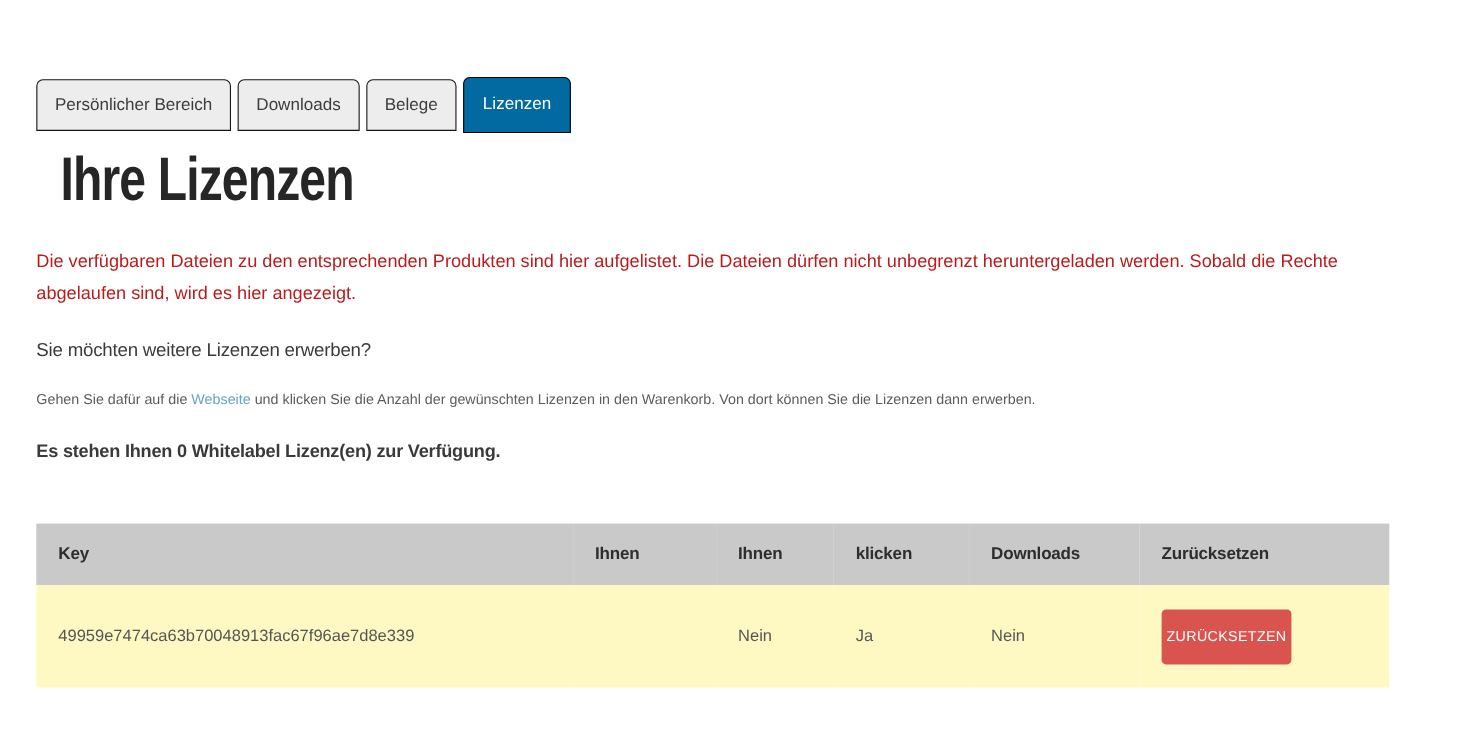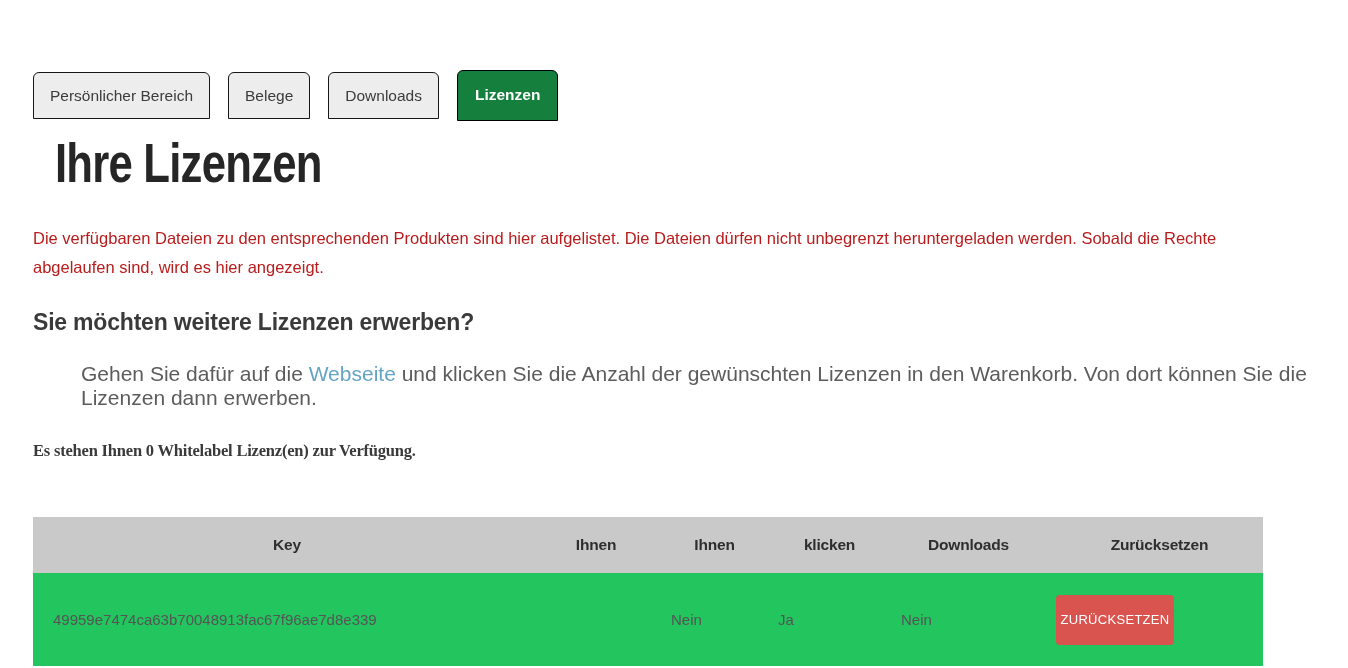--- a/index.html
+++ b/index.html
@@ -14,42 +14,42 @@
     width: 1348px;
     height: 668px;
     position: relative;
     padding-left: 33px;
   }
 
   
   .tabs {
     display: flex;
     align-items: flex-end;
-    gap: 18px;
+    gap: 6px;
     margin-top: 68px;
     height: 51px;
   }
   .tab {
     background: #ededed;
     border: 1px solid #161616;
     border-radius: 6px 6px 0 0;
     padding: 13px 16px 13px 16px;
     font-size: 15.5px;
     color: #3c3c3c;
     cursor: pointer;
     white-space: nowrap;
     height: 47px;
     display: flex;
     align-items: center;
   }
   .tab.active {
-    background: #15803d;
+    background: #0369a1;
     border-color: #000000;
     color: #ffffff;
-    font-weight: bold;
+    font-weight: normal;
     height: 51px;
     margin-bottom: -2px;
     padding: 13px 17px 15px 17px;
   }
 
   
   .page-title {
     margin-top: 16px;
     height: 58px;
     overflow: visible;
@@ -70,67 +70,65 @@
   
   .intro {
     margin-top: 31px;
     max-width: 1200px;
     font-size: 16.5px;
     line-height: 29px;
     color: #b91c1c;
   }
   .question {
     margin-top: 27px;
-    font-size: 23px;
-    font-weight: bold;
+    font-size: 17px;
+    font-weight: normal;
     color: #3a3a3a;
     letter-spacing: -0.2px;
   }
   .link-par {
     margin-top: 26px;
-    font-size: 21px;
+    font-size: 13px;
     color: #5c5c5c;
-    margin-left: 48px;
   }
   .link-par a {
     color: #64a4c4;
     text-decoration: none;
     cursor: pointer;
   }
   .availability {
     margin-top: 31px;
     font-size: 16.5px;
     font-weight: bold;
     color: #3a3a3a;
     letter-spacing: -0.2px;
-    font-family: Liberation Serif, serif;
   }
 
   
   table.licenses {
     margin-top: 56px;
     width: 1230px;
     border-collapse: collapse;
     table-layout: fixed;
   }
   table.licenses thead tr {
     background: #c9c9c9;
     height: 56px;
   }
   table.licenses th {
-    text-align: center;
+    text-align: left;
     padding-left: 20px;
     font-size: 15.5px;
     font-weight: bold;
     color: #2e2e2e;
     letter-spacing: -0.2px;
     vertical-align: middle;
   }
   table.licenses tbody tr {
-    background: #22c55e;
+    background: #fef9c3;
     height: 93px;
   }
   table.licenses td {
     padding-left: 20px;
     font-size: 15px;
     color: #555555;
     vertical-align: middle;
   }
   .reset-btn {
     display: inline-block;
@@ -147,22 +145,22 @@
     text-align: center;
   }
 </style>
 </head>
 <body>
 
 <div class="page">
 
   <div class="tabs">
     <div class="tab">Persönlicher Bereich</div>
+    <div class="tab">Downloads</div>
     <div class="tab">Belege</div>
-    <div class="tab">Downloads</div>
     <div class="tab active">Lizenzen</div>
   </div>
 
   <h1 class="page-title">
     <span>Ihre Lizenzen</span>
   </h1>
 
   <p class="intro">Die verfügbaren Dateien zu den entsprechenden Produkten sind hier aufgelistet. Die Dateien dürfen nicht unbegrenzt heruntergeladen werden. Sobald die Rechte abgelaufen sind, wird es hier angezeigt.</p>
 
   <p class="question">Sie möchten weitere Lizenzen erwerben?</p>

